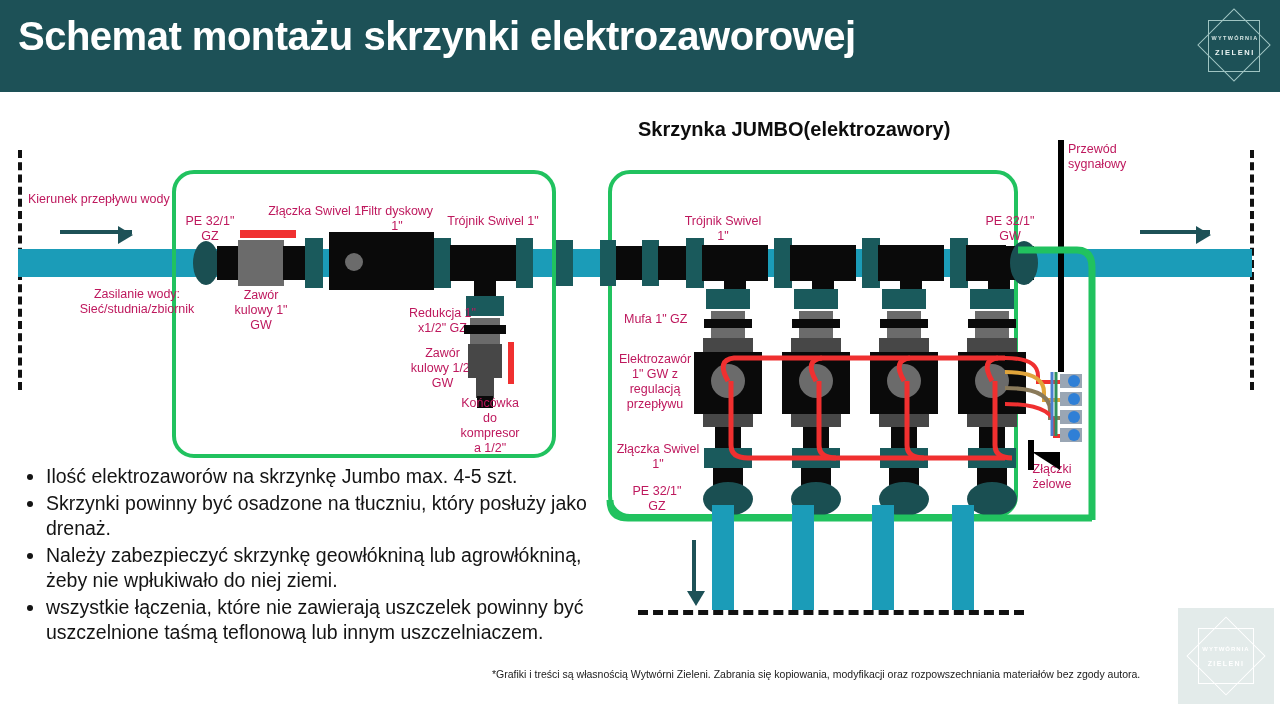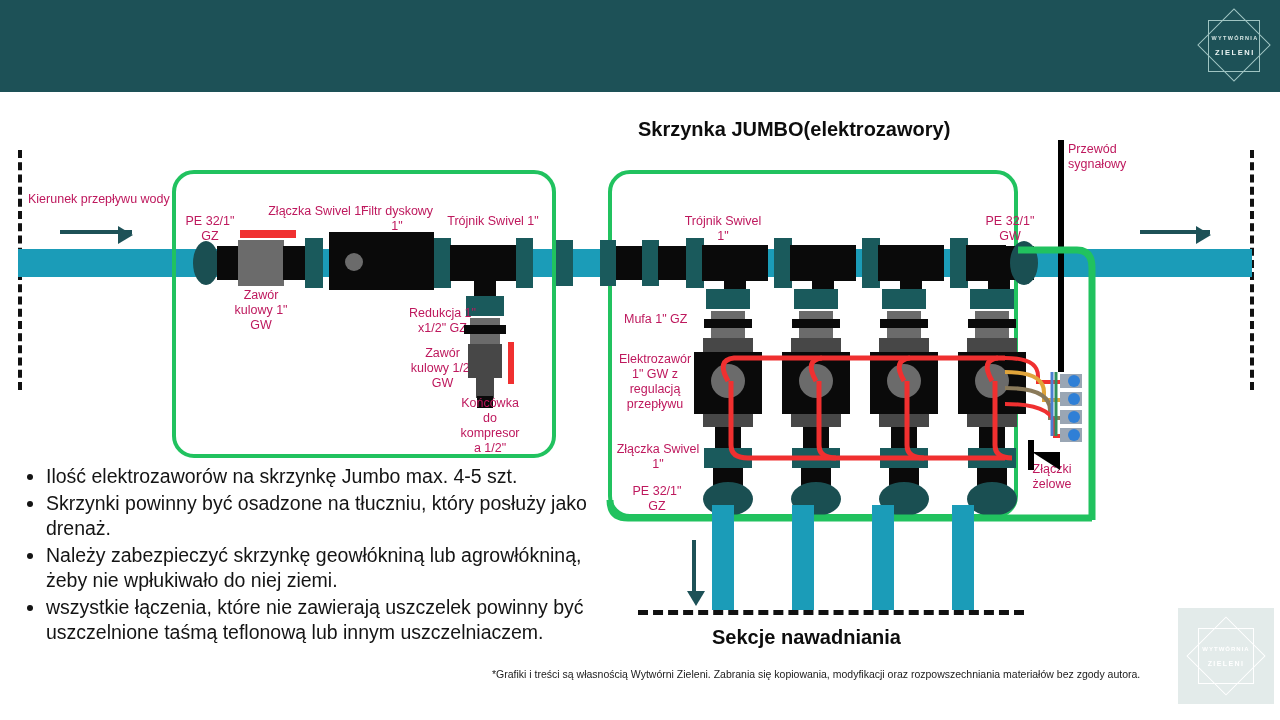--- a/index.html
+++ b/index.html
@@ -51,40 +51,43 @@
   .wm-t2{position:absolute;left:0;top:52px;width:96px;text-align:center;font-size:7px;letter-spacing:1.4px;color:#ffffff;font-weight:bold;}
 
   svg.ov{position:absolute;left:0;top:0;width:1280px;height:720px;pointer-events:none;}
 </style>
 </head>
 <body>
 
 <div class="stage">
 
   <div class="header">
+    <div class="header-title">Schemat montażu skrzynki elektrozaworowej</div>
     <div class="header-logo">
       <div class="logo-sq"></div>
       <div class="logo-di"></div>
       <div class="logo-t1">WYTWÓRNIA</div>
       <div class="logo-t2">ZIELENI</div>
     </div>
   </div>
 
   <div class="sec-title" style="left:638px;top:118px;">Skrzynka JUMBO(elektrozawory)</div>
 
   <div class="vdash" style="left:18px;top:150px;height:240px;"></div>
   <div class="vdash" style="left:1250px;top:150px;height:240px;"></div>
 
   <div class="pipe" style="left:18px;top:249px;width:1234px;height:28px;"></div>
 
   <div class="greenbox" style="left:172px;top:170px;width:384px;height:288px;"></div>
   <div class="greenbox" style="left:608px;top:170px;width:410px;height:348px;"></div>
 
   <div class="lbl l" style="left:28px;top:192px;width:220px;">Kierunek  przepływu wody</div>
   <div class="arrow-r" style="left:60px;top:230px;width:72px;"></div>
+  <div class="lbl" style="left:22px;top:287px;width:230px;white-space:pre-line;">Zasilanie wody:
+Sieć/studnia/zbiornik</div>
 
   <div class="lbl" style="left:170px;top:214px;width:80px;white-space:pre-line;">PE 32/1"
 GZ</div>
   <div class="oval" style="left:193px;top:241px;width:26px;height:44px;"></div>
   <div class="blk" style="left:217px;top:246px;width:22px;height:34px;"></div>
 
   <div class="gry" style="left:238px;top:240px;width:46px;height:46px;"></div>
   <div class="red" style="left:240px;top:230px;width:56px;height:8px;"></div>
   <div class="lbl" style="left:218px;top:288px;width:86px;white-space:pre-line;">Zawór
 kulowy 1"
@@ -251,21 +254,20 @@
   <div style="position:absolute;left:1060px;top:428px;width:22px;height:14px;background:#9aa6b4;"></div>
   <div class="circ" style="left:1068px;top:429px;width:12px;height:12px;background:#2f7fd6;"></div>
 
   <div class="pipe" style="left:712px;top:505px;width:22px;height:105px;"></div>
   <div class="pipe" style="left:792px;top:505px;width:22px;height:105px;"></div>
   <div class="pipe" style="left:872px;top:505px;width:22px;height:105px;"></div>
   <div class="pipe" style="left:952px;top:505px;width:22px;height:105px;"></div>
 
   <div class="arrow-d" style="left:692px;top:540px;height:52px;"></div>
   <div class="hdash" style="left:638px;top:610px;width:386px;"></div>
-  <div class="sec-title" style="left:712px;top:626px;">Sekcje nawadniania</div>
 
   <div class="bullets">
     <ul>
       <li>Ilość elektrozaworów na skrzynkę Jumbo max. 4-5 szt.</li>
       <li>Skrzynki powinny być osadzone na tłuczniu, który posłuży jako drenaż.</li>
       <li>Należy zabezpieczyć skrzynkę geowłókniną lub agrowłókniną, żeby nie wpłukiwało do niej ziemi.</li>
       <li>wszystkie łączenia, które nie zawierają uszczelek powinny być uszczelnione taśmą teflonową lub innym uszczelniaczem.</li>
     </ul>
   </div>
 

